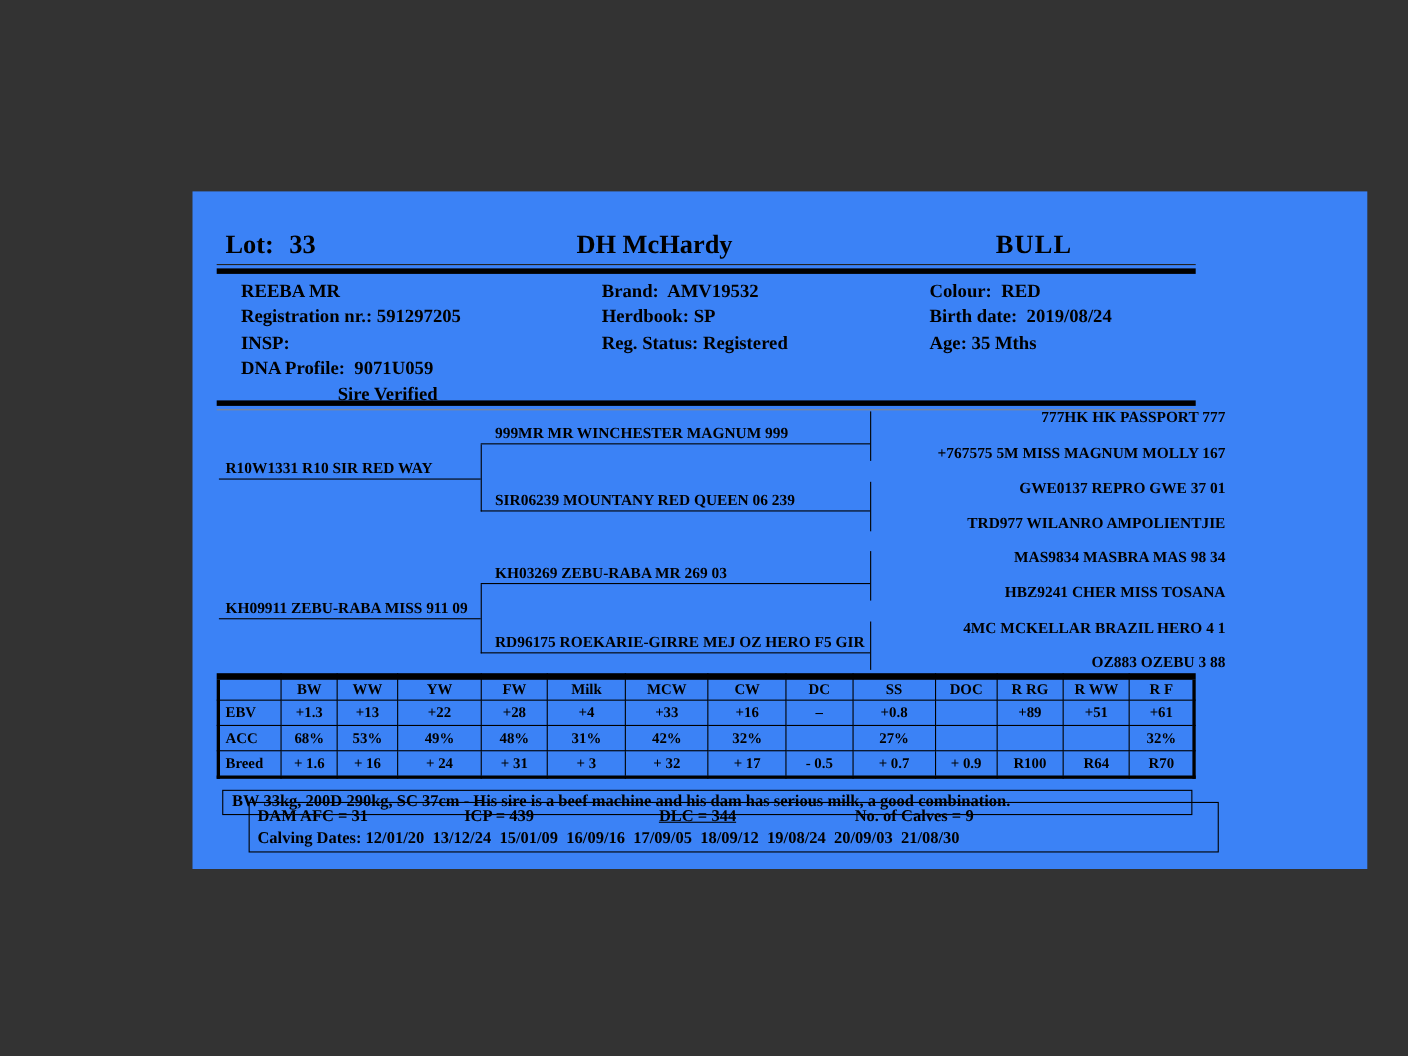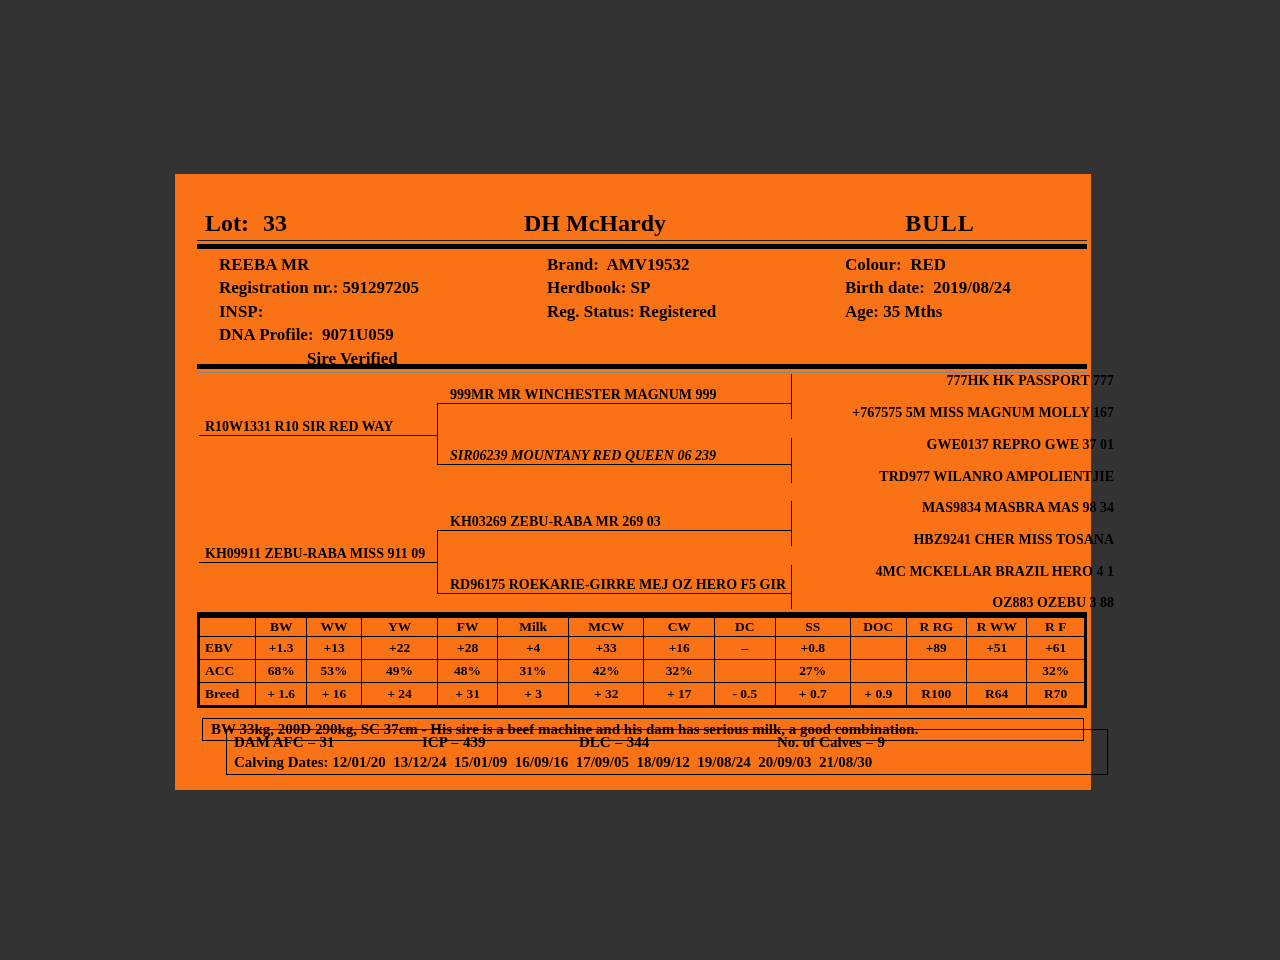--- a/index.html
+++ b/index.html
@@ -7,22 +7,22 @@
   body {
     width: 1280px; height: 960px;
     background: #333333;
     position: relative;
     font-family: "Liberation Serif", "DejaVu Serif", serif;
     font-weight: bold;
     color: #000;
   }
   .page {
     position: absolute; left: 175px; top: 174px;
-    width: 916px; height: 616px;
-    background: #f97316;
+    width: 1068px; height: 616px;
+    background: #3b82f6;
   }
   
   .lot-row { position: absolute; top: 36px; left: 0; width: 100%; height: 28px; font-size: 24px; }
   .lot-label { position: absolute; left: 30px; white-space: pre; }
   .lot-num { margin-left: 14px; }
   .owner { position: absolute; left: 330px; width: 180px; text-align: center; }
   .sex { position: absolute; left: 715px; width: 100px; text-align: center; letter-spacing: 1px; }
   .rule { position: absolute; left: 22px; width: 890px; background: #000; }
   .r-thin1  { top: 66px;  height: 1px; background: #222; }
   .r-thick1 { top: 70px;  height: 5px; }
@@ -72,21 +72,21 @@
   }
   .note2 {
     position: absolute; left: 27px; top: 555px; width: 882px; height: 46px;
     border: 1px solid #000;
     margin-left: 24px;
   }
   .stats { position: relative; height: 22px; font-size: 15px; line-height: 22px; }
   .stats span { position: absolute; top: 1px; white-space: pre; }
   .st1 { left: 7px; }
   .st2 { left: 195px; }
-  .st3 { left: 352px; }
+  .st3 { left: 372px; text-decoration: underline; }
   .st4 { left: 550px; }
   .calving { font-size: 15px; line-height: 20px; padding-left: 7px; white-space: pre; }
 </style>
 </head>
 <body>
 
 <div class="page">
 
   <div class="lot-row">
     <span class="lot-label"><span>Lot:</span><span class="lot-num">33</span></span>
@@ -115,21 +115,21 @@
       <div class="line">Age: 35 Mths</div>
     </div>
   </div>
 
   <div class="rule r-thick2"></div>
   <div class="rule r-thin2"></div>
 
   <div>
     <div class="ped-name ped-mid" style="top:212px;">999MR MR WINCHESTER MAGNUM 999</div>
     <div class="ped-name ped-left" style="top:244px;">R10W1331 R10 SIR RED WAY</div>
-    <div class="ped-name ped-mid" style="top:273px;font-style:italic;">SIR06239 MOUNTANY RED QUEEN 06 239</div>
+    <div class="ped-name ped-mid" style="top:273px;">SIR06239 MOUNTANY RED QUEEN 06 239</div>
     <div class="ped-name ped-mid" style="top:339px;">KH03269 ZEBU-RABA MR 269 03</div>
     <div class="ped-name ped-left" style="top:371px;">KH09911 ZEBU-RABA MISS 911 09</div>
     <div class="ped-name ped-mid" style="top:402px;">RD96175 ROEKARIE-GIRRE MEJ OZ HERO F5 GIR</div>
 
     <div class="ped-g" style="top:199px;">777HK HK PASSPORT 777</div>
     <div class="ped-g" style="top:231px;">+767575 5M MISS MAGNUM MOLLY 167</div>
     <div class="ped-g" style="top:263px;">GWE0137 REPRO GWE 37 01</div>
     <div class="ped-g" style="top:295px;">TRD977 WILANRO AMPOLIENTJIE</div>
     <div class="ped-g" style="top:326px;">MAS9834 MASBRA MAS 98 34</div>
     <div class="ped-g" style="top:358px;">HBZ9241 CHER MISS TOSANA</div>

